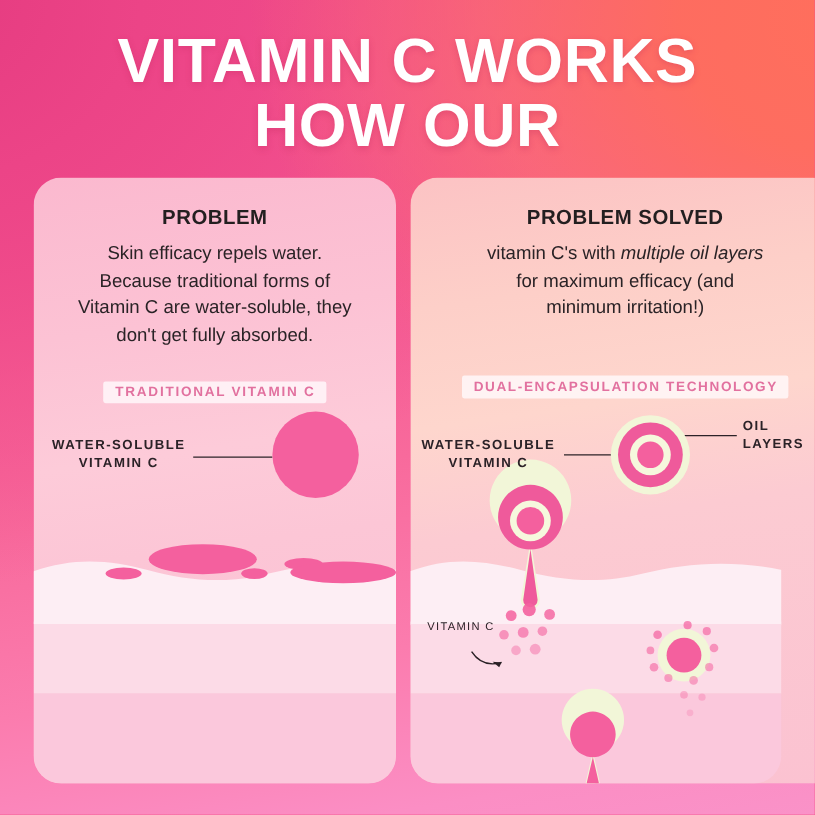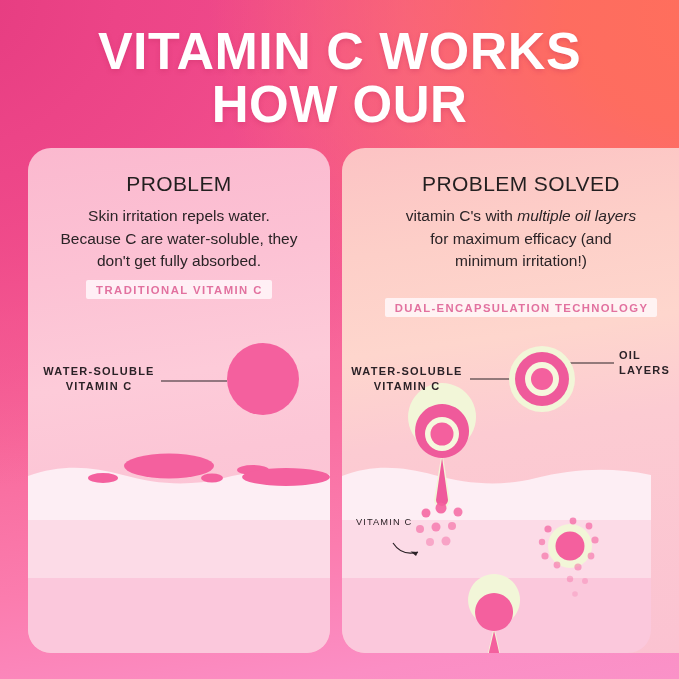--- a/index.html
+++ b/index.html
@@ -46,30 +46,30 @@
   .card-bg { position:absolute; inset:0; }
   #card-left .card-bg {
     background:linear-gradient(172deg,#fbb9cf 0%, #fcc2d4 25%, #fdcbd9 45%, #fcc6d6 60%, #fbbfd2 100%);
   }
   #card-right .card-bg {
     background:linear-gradient(172deg,#fcc3c4 0%, #fdcfc8 20%, #fed6cd 38%, #fccbd2 55%, #fbc2d1 100%);
   }
 
   .copy { position:absolute; left:0; right:0; top:0; text-align:center; }
   .heading {
-    font-size:21px; font-weight:normal; color:#231f20;
+    font-size:17px; font-weight:bold; color:#231f20;
     letter-spacing:0.4px; margin-top:24px;
   }
   .body {
     font-size:15.5px; color:#2a2326; line-height:22.5px;
     margin-top:9px; padding:0 14px;
   }
   .body em { font-style:italic; font-weight:normal; }
 
-  .badges { margin-top:7px; }
+  .badges { margin-top:26px; }
   .badge {
     display:inline-block;
     background:rgba(255,250,252,0.80);
     color:#e2719f;
     font-size:11.3px;
     font-weight:bold;
     letter-spacing:1.45px;
     padding:3.5px 9px 3px 10px;
     border-radius:2px;
     margin-bottom:4px;
@@ -132,22 +132,23 @@
 
       <line x1="133" y1="233" x2="199" y2="233" stroke="#2b2227" stroke-width="1.1"></line>
 
       <circle cx="235" cy="231" r="36" fill="#f4609e"></circle>
     </g>
   </svg>
 
   <div class="copy">
     <div class="heading">PROBLEM</div>
     <div class="body">
-      <div>Skin irritation repels water.</div>
-      <div>Because C are water-soluble, they</div>
+      <div>Skin efficacy repels water.</div>
+      <div>Because traditional forms of</div>
+      <div>Vitamin C are water-soluble, they</div>
       <div>don't get fully absorbed.</div>
     </div>
     <div class="badges">
       <span class="badge">TRADITIONAL VITAMIN C</span>
     </div>
   </div>
 
   <div class="lbl r" style="left:12px; top:216px; width:118px;">
     <div>WATER-SOLUBLE</div>
     <div>VITAMIN C</div>

